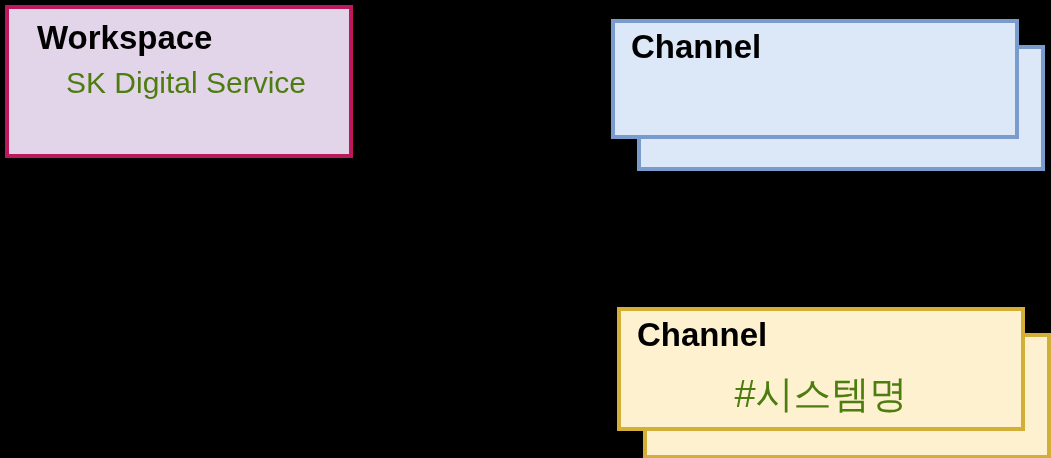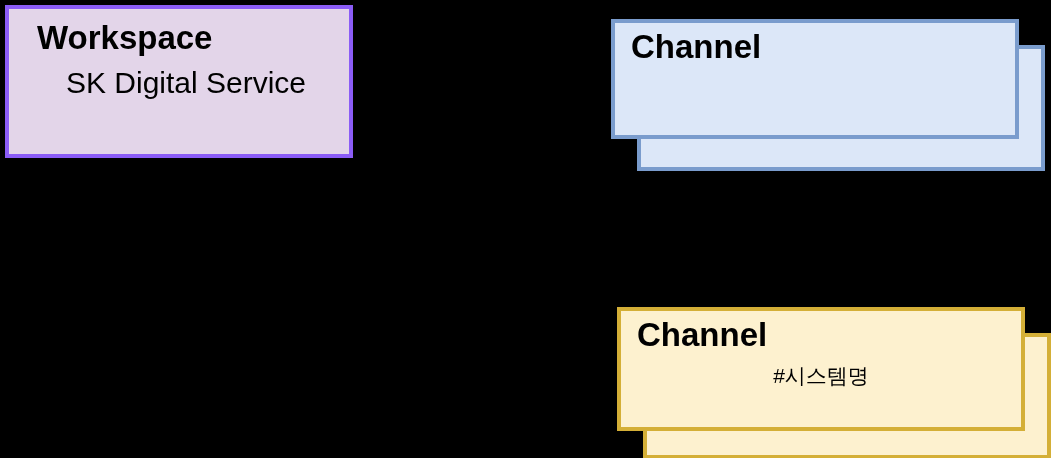--- a/index.html
+++ b/index.html
@@ -34,34 +34,34 @@
 
   .card-title {
     font-weight: bold;
     color: #000000;
     text-align: left;
     white-space: nowrap;
     line-height: 1.0;
   }
   .card-subtitle {
     font-weight: normal;
-    color: #000000;
+    color: #4d7c0f;
     text-align: center;
     white-space: nowrap;
     line-height: 1.0;
   }
 
   
   #workspace-box {
     left: 5px;
     top: 5px;
     width: 348px;
     height: 153px;
     background: #e3d5e9;
-    border: 4px solid #8b5cf6;
+    border: 4px solid #be185d;
     padding: 12px 0 0 14px;
   }
   #workspace-box .card-title   { font-size: 33px; margin: 0 0 2px 14px; }
   #workspace-box .card-subtitle{ font-size: 30px; margin-top: 12px; }
 
   
   #channel-service-back {
     left: 637px;
     top: 45px;
     width: 408px;
@@ -93,21 +93,21 @@
   #channel-system-box {
     left: 617px;
     top: 307px;
     width: 408px;
     height: 124px;
     background: #fdf1cf;
     border: 4px solid #d4af37;
     padding: 7px 12px 0 12px;
   }
   #channel-system-box .card-title    { font-size: 33px; margin: 0 0 0 4px; }
-  #channel-system-box .card-subtitle { font-size: 21px; margin-top: 14px; }
+  #channel-system-box .card-subtitle { font-size: 38px; margin-top: 24px; }
 
   
   .connector-line {
     position: absolute;
     background: #000000;
   }
   .connector-stub {
     position: absolute;
     width: 8px;
     height: 9px;

